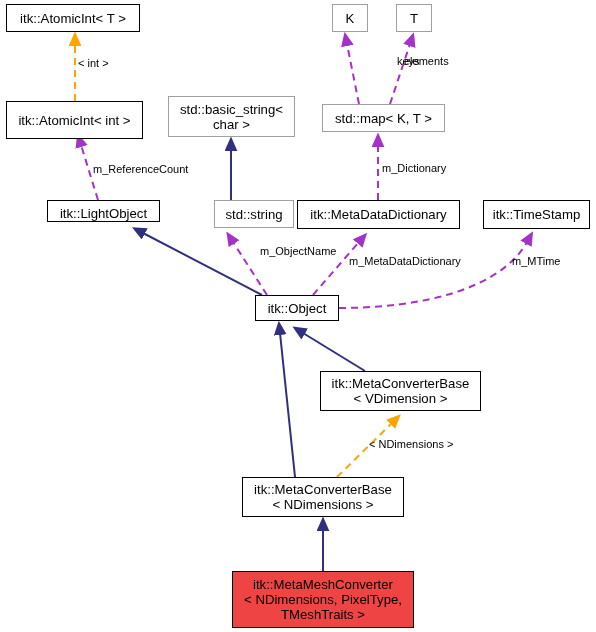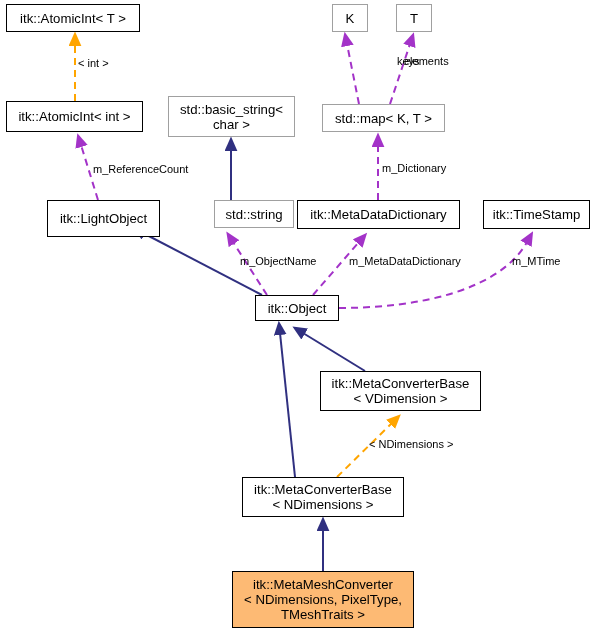--- a/index.html
+++ b/index.html
@@ -38,21 +38,21 @@
     z-index: 5;
   }
   .node.black {
     border: 1.5px solid #000000;
   }
   .node.gray {
     border: 1px solid #a0a0a0;
   }
   .node.filled {
     border: 1.5px solid #000000;
-    background: #fdba74;
+    background: #ef4444;
   }
   .edge-label {
     position: absolute;
     font-size: 11px;
     line-height: 14px;
     color: #000000;
     white-space: nowrap;
     z-index: 6;
   }
 </style>
@@ -108,34 +108,34 @@
   </div>
 
   <div class="node gray" style="left:332px; top:4px;   width:36px;  height:28px;">
     <span>K</span>
   </div>
 
   <div class="node gray" style="left:396px; top:4px;   width:36px;  height:28px;">
     <span>T</span>
   </div>
 
-  <div class="node black" style="left:6px;   top:101px; width:137px; height:31px;">
+  <div class="node black" style="left:6px;   top:101px; width:137px; height:38px;">
     <span>itk::AtomicInt&lt; int &gt;</span>
   </div>
 
   <div class="node gray" style="left:168px; top:96px;  width:127px; height:41px;">
     <span>std::basic_string&lt;
 char &gt;</span>
   </div>
 
   <div class="node gray" style="left:322px; top:104px; width:123px; height:28px;">
     <span>std::map&lt; K, T &gt;</span>
   </div>
 
-  <div class="node black" style="left:47px;  top:200px; width:113px; height:37px;">
+  <div class="node black" style="left:47px;  top:200px; width:113px; height:22px;align-items:flex-end;">
     <span>itk::LightObject</span>
   </div>
 
   <div class="node gray" style="left:191px; top:200px; width:80px;  height:28px;margin-left:23px;">
     <span>std::string</span>
   </div>
 
   <div class="node black" style="left:483px; top:200px; width:107px; height:29px;">
     <span>itk::TimeStamp</span>
   </div>
@@ -162,18 +162,18 @@
     <span>itk::MetaMeshConverter
 &lt; NDimensions, PixelType,
 TMeshTraits &gt;</span>
   </div>
 
   <div class="edge-label" style="left:78px;  top:56px;">&lt; int &gt;</div>
   <div class="edge-label" style="left:355px; top:54px;padding-left:42px;">keys</div>
   <div class="edge-label" style="left:404px; top:54px;">elements</div>
   <div class="edge-label" style="left:93px;  top:162px;">m_ReferenceCount</div>
   <div class="edge-label" style="left:382px; top:161px;">m_Dictionary</div>
-  <div class="edge-label" style="left:240px; top:254px;">m_ObjectName</div>
+  <div class="edge-label" style="left:240px; top:244px;padding-left:20px;">m_ObjectName</div>
   <div class="edge-label" style="left:349px; top:254px;">m_MetaDataDictionary</div>
   <div class="edge-label" style="left:512px; top:254px;">m_MTime</div>
   <div class="edge-label" style="left:369px; top:437px;">&lt; NDimensions &gt;</div>
 
 </div>
 
 </body></html>

